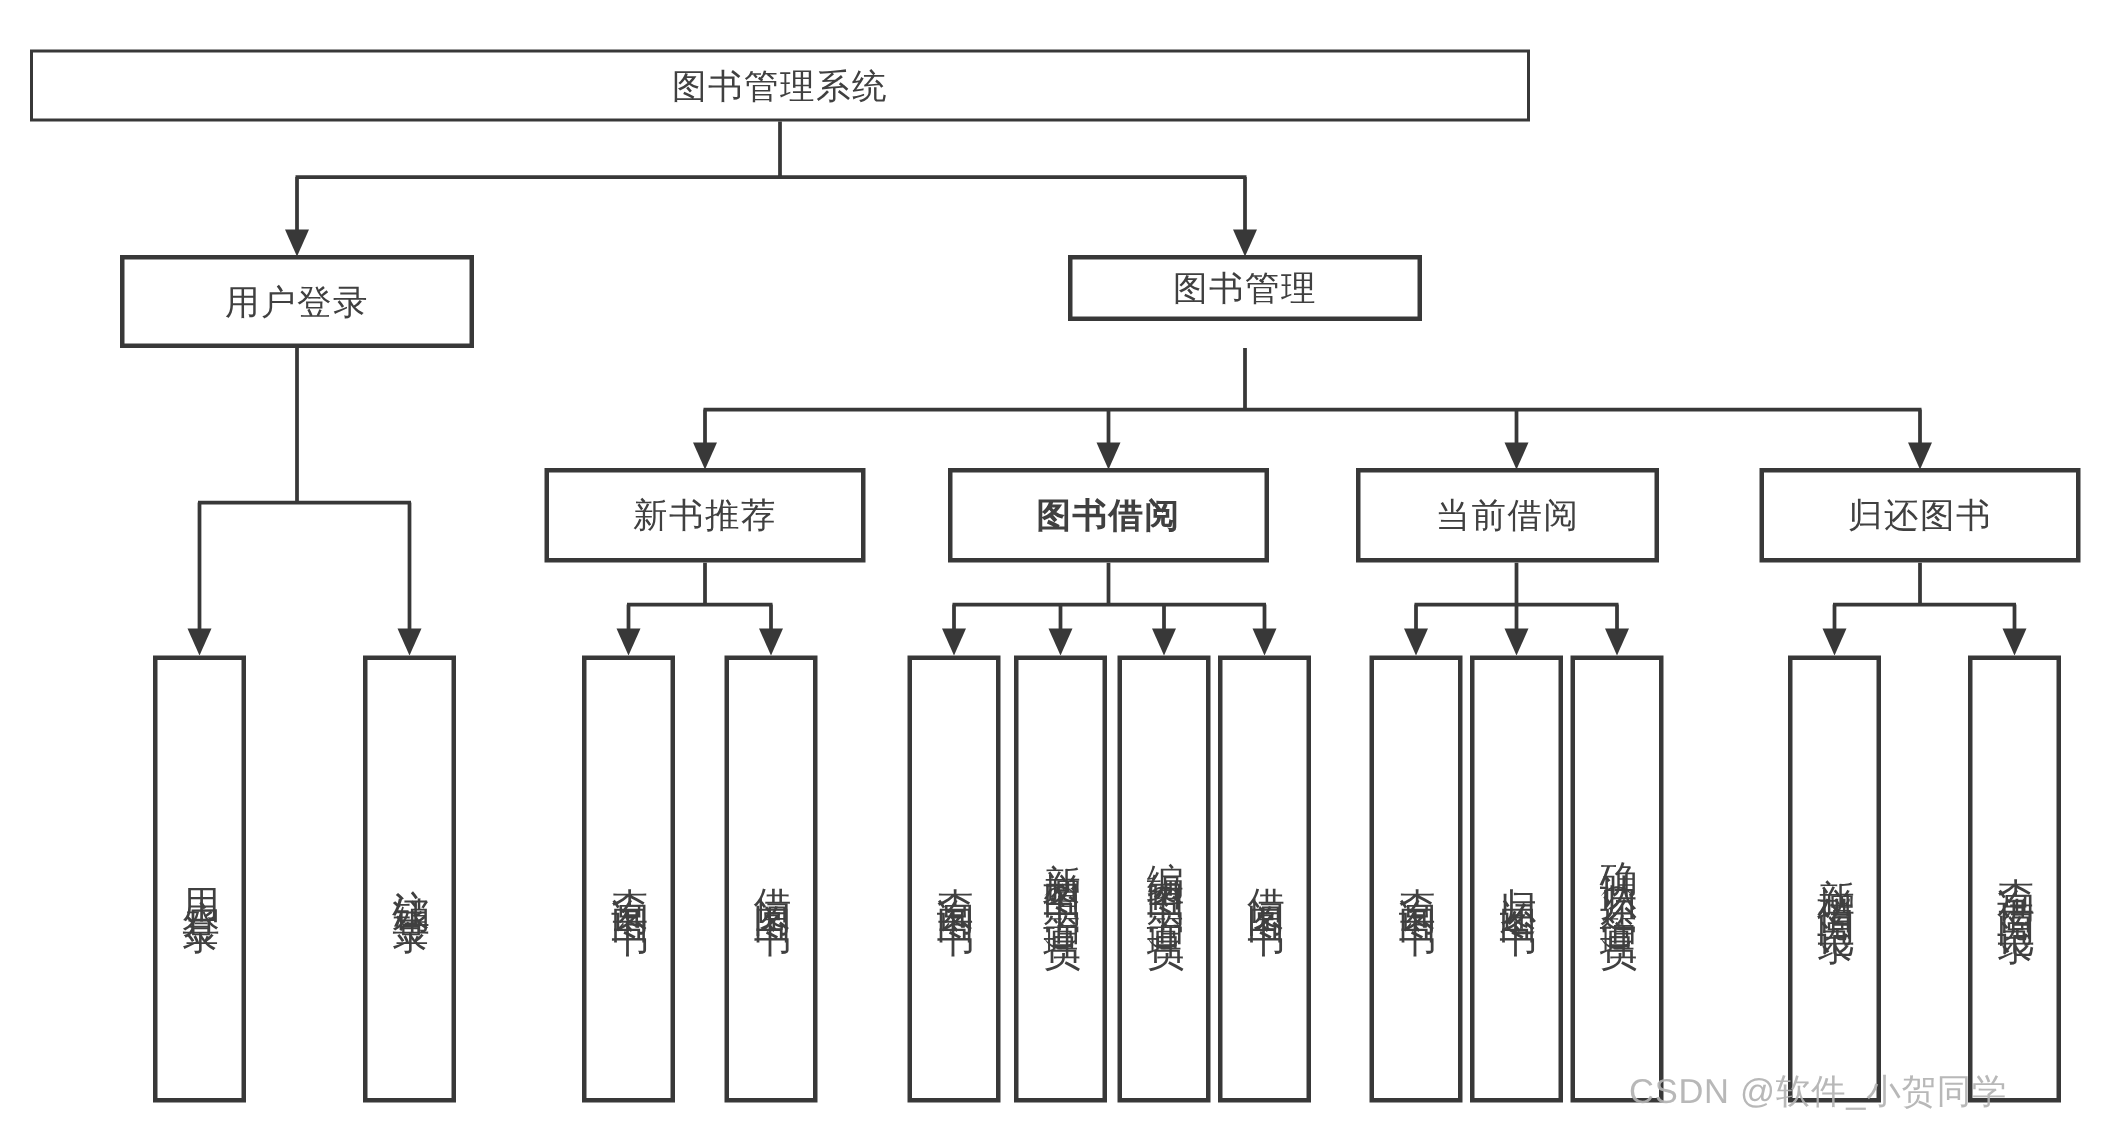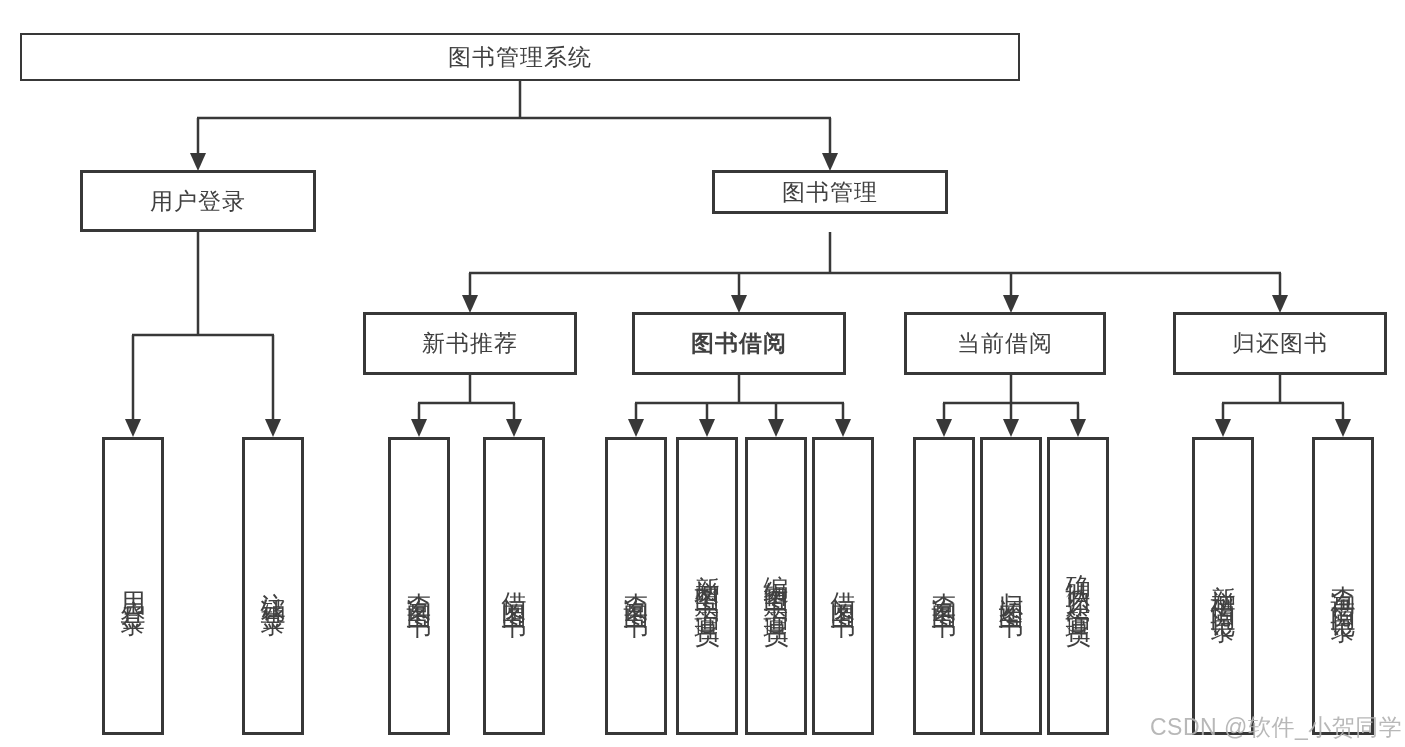--- a/index.html
+++ b/index.html
@@ -42,21 +42,21 @@
   }
   .box.v {
     font-size: 25px;
     writing-mode: vertical-rl;
     text-orientation: mixed;
     letter-spacing: 7px;
     line-height: 1;
   }
   #watermark {
     position: absolute;
-    left: 1150px;
+    left: 1086px;
     top: 712px;
     width: 250px;
     font-size: 23px;
     color: rgba(178, 178, 178, 0.92);
     white-space: nowrap;
     z-index: 10;
     letter-spacing: 0.5px;
   }
 </style>
 </head>

